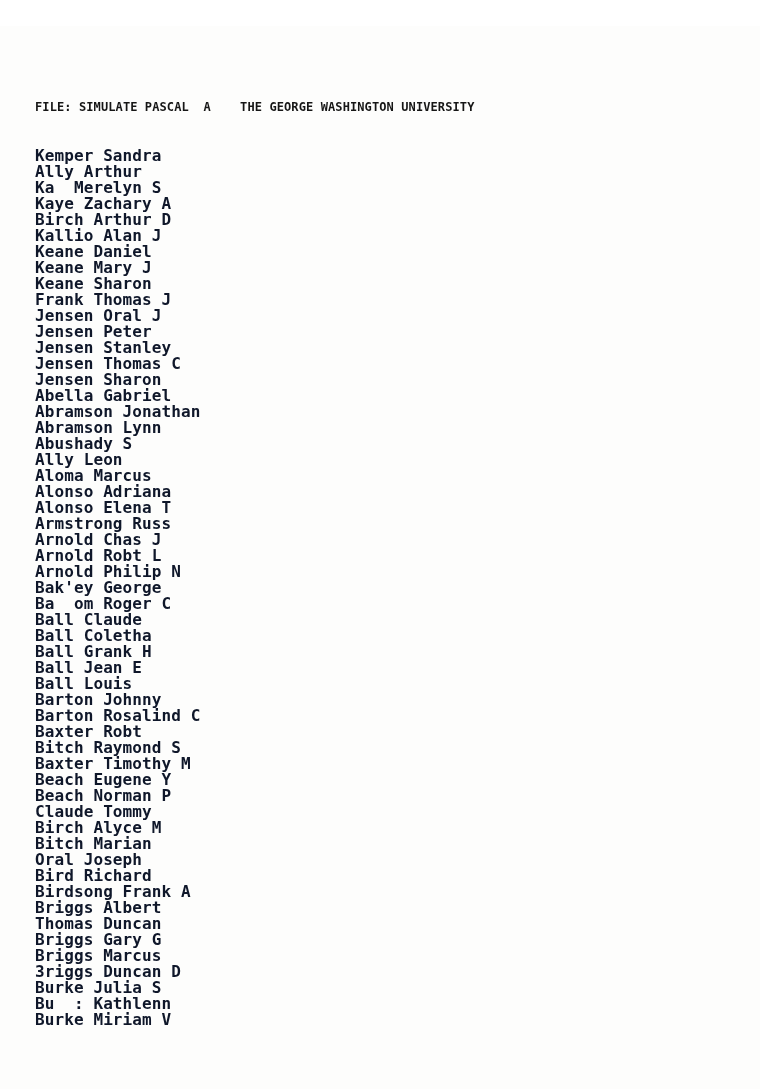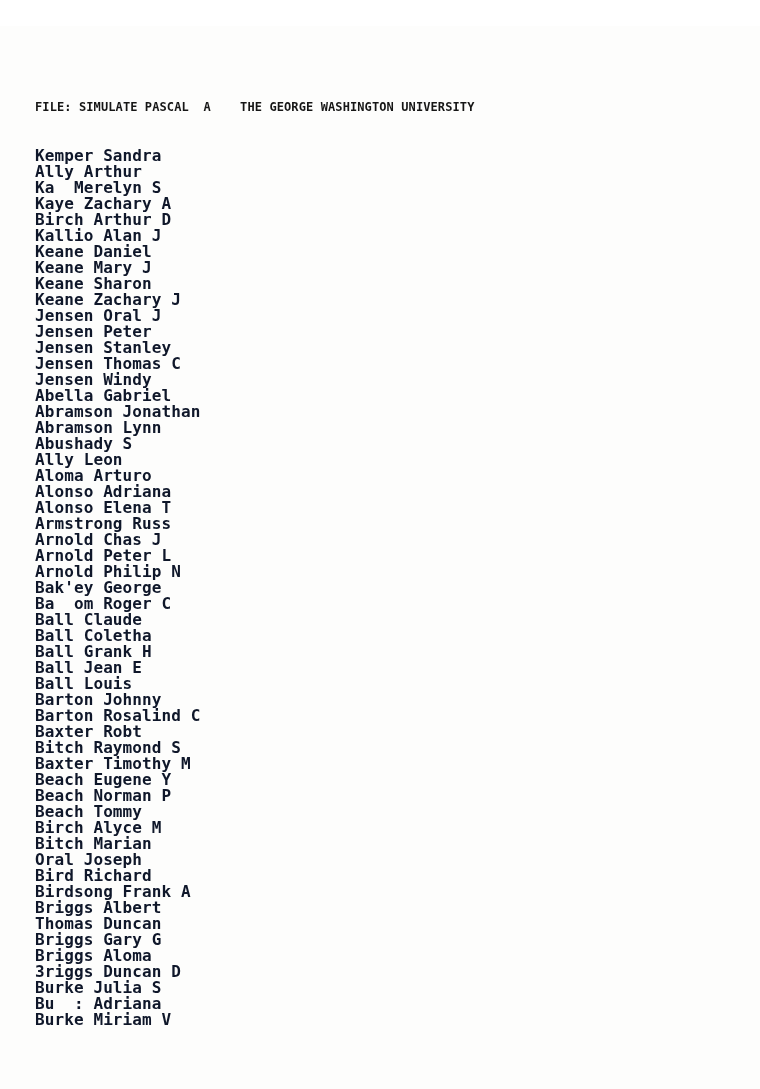--- a/index.html
+++ b/index.html
@@ -50,60 +50,60 @@
   <div class="name-list" id="name-list">
       <div class="name-line">Kemper Sandra</div>
       <div class="name-line">Ally Arthur</div>
       <div class="name-line">Ka  Merelyn S</div>
       <div class="name-line">Kaye Zachary A</div>
       <div class="name-line">Birch Arthur D</div>
       <div class="name-line">Kallio Alan J</div>
       <div class="name-line">Keane Daniel</div>
       <div class="name-line">Keane Mary J</div>
       <div class="name-line">Keane Sharon</div>
-      <div class="name-line">Keane Zachary J</div>
+      <div class="name-line">Frank Thomas J</div>
       <div class="name-line">Jensen Oral J</div>
       <div class="name-line">Jensen Peter</div>
       <div class="name-line">Jensen Stanley</div>
       <div class="name-line">Jensen Thomas C</div>
-      <div class="name-line">Jensen Windy</div>
+      <div class="name-line">Jensen Sharon</div>
       <div class="name-line">Abella Gabriel</div>
       <div class="name-line">Abramson Jonathan</div>
       <div class="name-line">Abramson Lynn</div>
       <div class="name-line">Abushady S</div>
       <div class="name-line">Ally Leon</div>
-      <div class="name-line">Aloma Arturo</div>
+      <div class="name-line">Aloma Marcus</div>
       <div class="name-line">Alonso Adriana</div>
       <div class="name-line">Alonso Elena T</div>
       <div class="name-line">Armstrong Russ</div>
       <div class="name-line">Arnold Chas J</div>
-      <div class="name-line">Arnold Peter L</div>
+      <div class="name-line">Arnold Robt L</div>
       <div class="name-line">Arnold Philip N</div>
       <div class="name-line">Bak'ey George</div>
       <div class="name-line">Ba  om Roger C</div>
       <div class="name-line">Ball Claude</div>
       <div class="name-line">Ball Coletha</div>
       <div class="name-line">Ball Grank H</div>
       <div class="name-line">Ball Jean E</div>
       <div class="name-line">Ball Louis</div>
       <div class="name-line">Barton Johnny</div>
       <div class="name-line">Barton Rosalind C</div>
       <div class="name-line">Baxter Robt</div>
       <div class="name-line">Bitch Raymond S</div>
       <div class="name-line">Baxter Timothy M</div>
       <div class="name-line">Beach Eugene Y</div>
       <div class="name-line">Beach Norman P</div>
-      <div class="name-line">Beach Tommy</div>
+      <div class="name-line">Claude Tommy</div>
       <div class="name-line">Birch Alyce M</div>
       <div class="name-line">Bitch Marian</div>
       <div class="name-line">Oral Joseph</div>
       <div class="name-line">Bird Richard</div>
       <div class="name-line">Birdsong Frank A</div>
       <div class="name-line">Briggs Albert</div>
       <div class="name-line">Thomas Duncan</div>
       <div class="name-line">Briggs Gary G</div>
-      <div class="name-line">Briggs Aloma</div>
+      <div class="name-line">Briggs Marcus</div>
       <div class="name-line">3riggs Duncan D</div>
       <div class="name-line">Burke Julia S</div>
-      <div class="name-line">Bu  : Adriana</div>
+      <div class="name-line">Bu  : Kathlenn</div>
       <div class="name-line">Burke Miriam V</div>
     </div>
 </div>
 
 </body></html>

